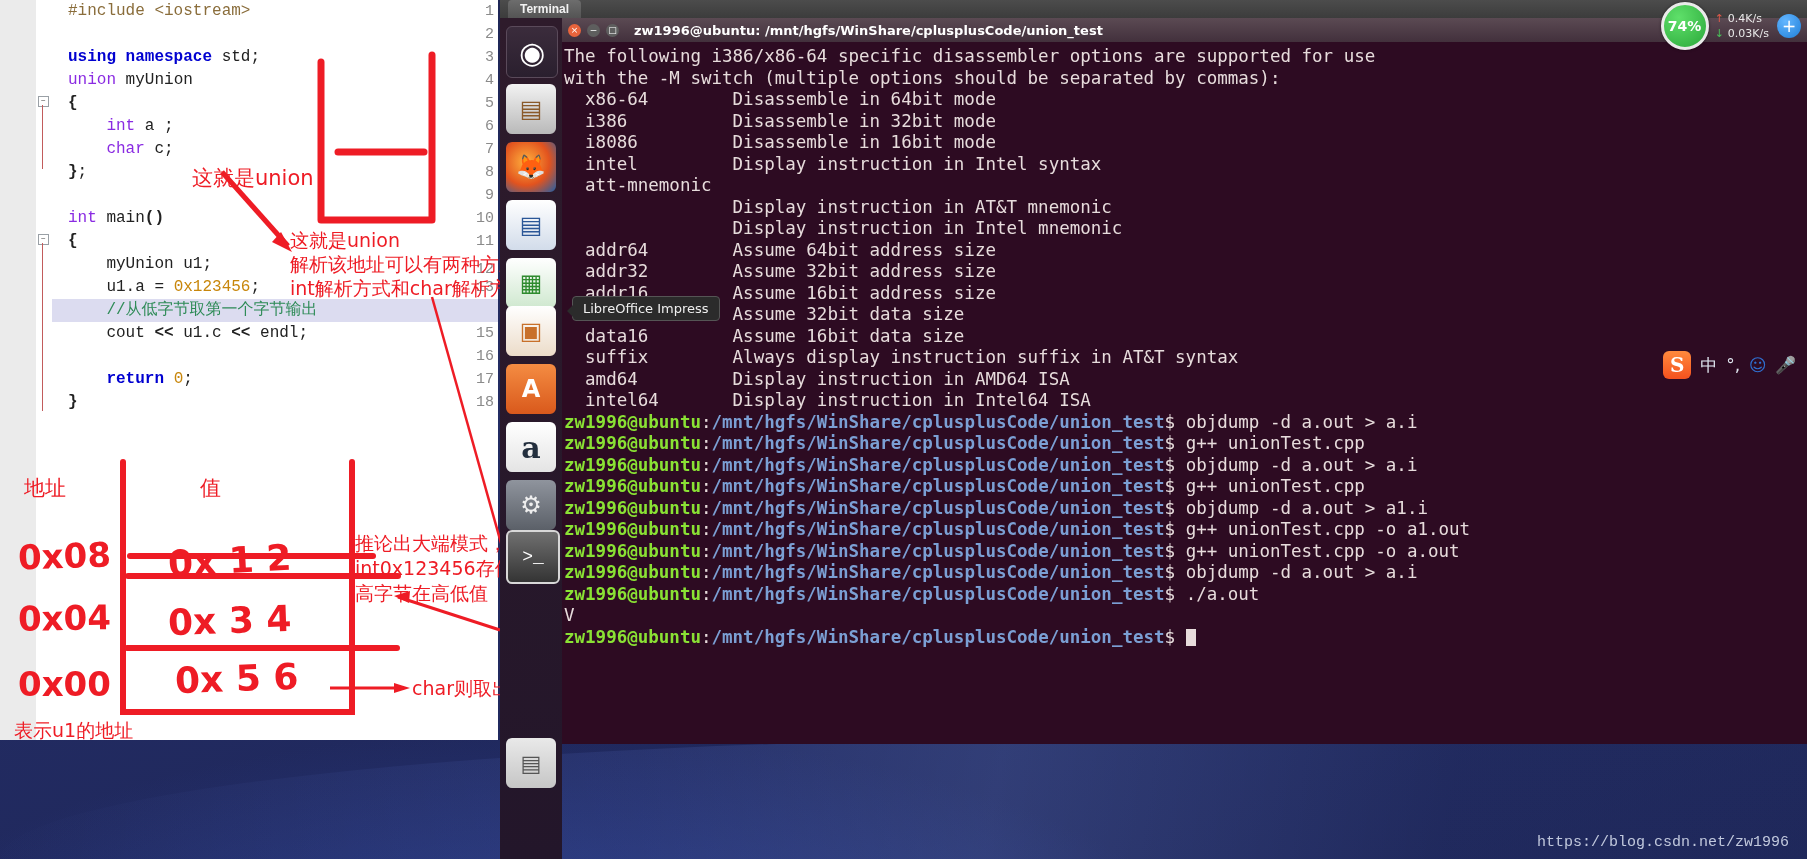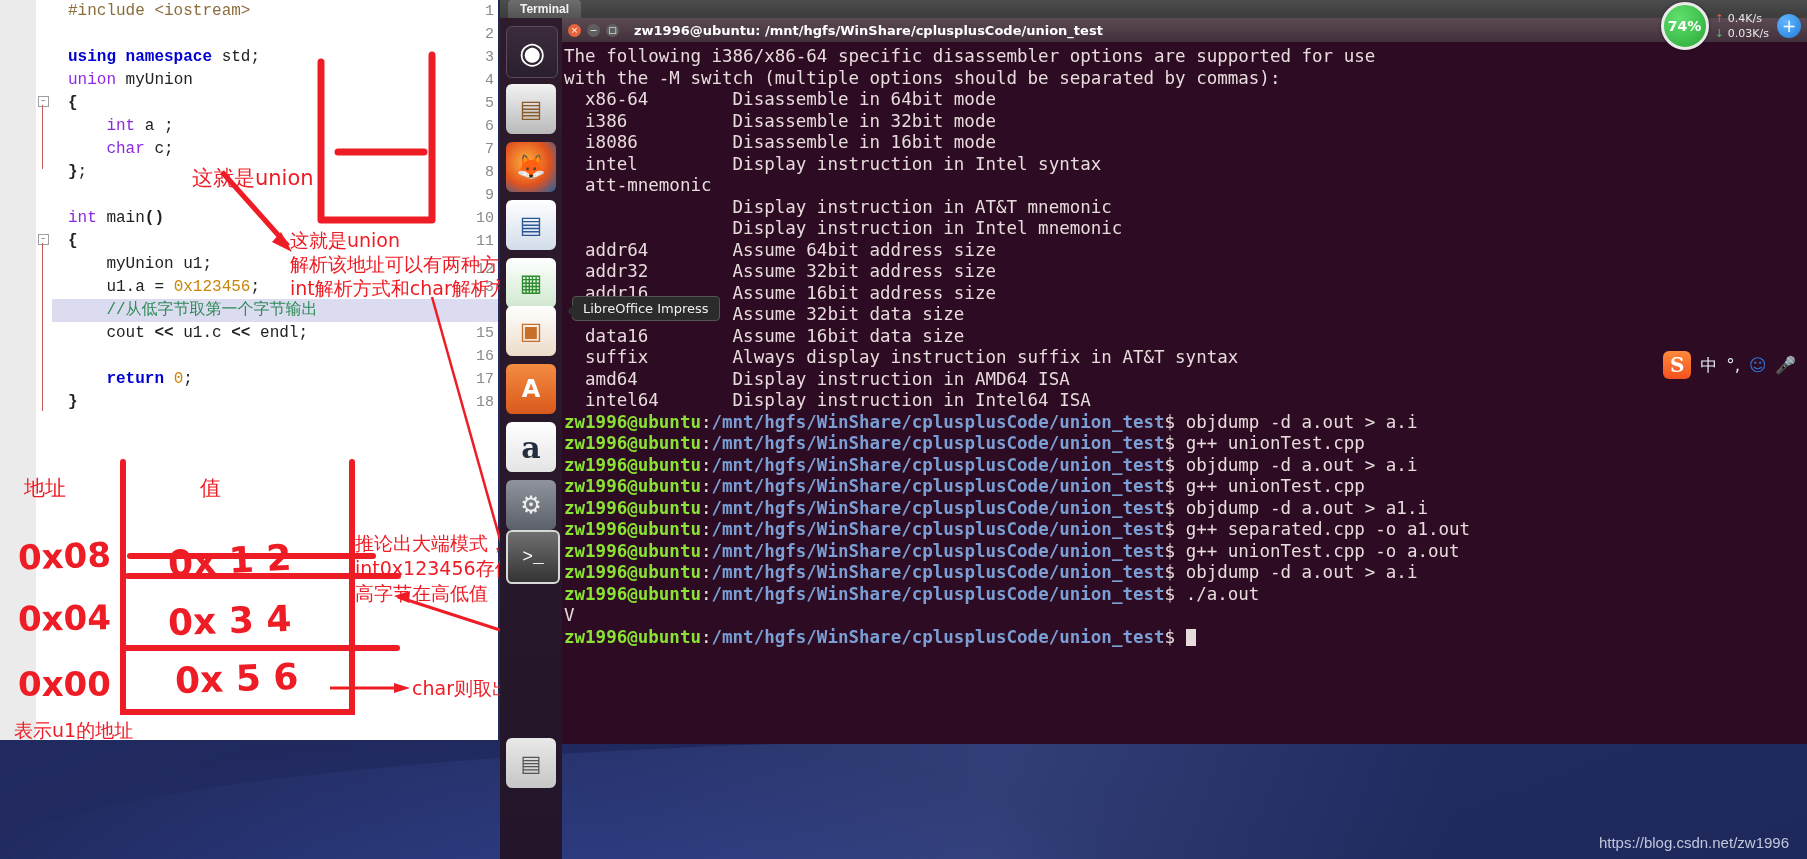--- a/index.html
+++ b/index.html
@@ -73,21 +73,21 @@
 
   
   #ime{position:absolute;right:2px;top:345px;height:40px;display:flex;align-items:center;gap:9px;padding:0 8px;
       background:rgba(45,11,34,0.0);}
   #imelogo{width:28px;height:28px;border-radius:6px;background:linear-gradient(#ff8a3d,#f4511e);color:#fff;font-size:20px;
       font-weight:bold;line-height:28px;text-align:center;font-family:"DejaVu Serif",serif;}
   .imeitem{color:#dfe6ef;font-size:17px;font-family:"DejaVu Sans",sans-serif;}
   .imeitem.blue{color:#2f6fd0;}
 
   
-  #watermark{position:absolute;right:18px;bottom:8px;color:#cfd6e8;font-size:15px;font-family:Liberation Sans, sans-serif;opacity:.92;text-align:center;}
+  #watermark{position:absolute;right:18px;bottom:8px;color:#cfd6e8;font-size:15px;font-family:Liberation Mono, monospace;opacity:.92;text-align:center;}
 </style>
 </head>
 <body>
 
 <div id="desktop">
   <div class="swoosh"></div>
 </div>
 
 <div id="editor">
   <div id="gutter"></div>
@@ -218,21 +218,21 @@
     <div class="tline">  data16        Assume 16bit data size</div>
     <div class="tline">  suffix        Always display instruction suffix in AT&amp;T syntax</div>
     <div class="tline">  amd64         Display instruction in AMD64 ISA</div>
     <div class="tline">  intel64       Display instruction in Intel64 ISA</div>
 
     <div class="tline"><span class="tuser">zw1996@ubuntu</span><span class="tcolon">:</span><span class="tpath">/mnt/hgfs/WinShare/cplusplusCode/union_test</span><span class="tdollar">$</span><span> </span><span>objdump -d a.out &gt; a.i</span></div>
     <div class="tline"><span class="tuser">zw1996@ubuntu</span><span class="tcolon">:</span><span class="tpath">/mnt/hgfs/WinShare/cplusplusCode/union_test</span><span class="tdollar">$</span><span> </span><span>g++ unionTest.cpp</span></div>
     <div class="tline"><span class="tuser">zw1996@ubuntu</span><span class="tcolon">:</span><span class="tpath">/mnt/hgfs/WinShare/cplusplusCode/union_test</span><span class="tdollar">$</span><span> </span><span>objdump -d a.out &gt; a.i</span></div>
     <div class="tline"><span class="tuser">zw1996@ubuntu</span><span class="tcolon">:</span><span class="tpath">/mnt/hgfs/WinShare/cplusplusCode/union_test</span><span class="tdollar">$</span><span> </span><span>g++ unionTest.cpp</span></div>
     <div class="tline"><span class="tuser">zw1996@ubuntu</span><span class="tcolon">:</span><span class="tpath">/mnt/hgfs/WinShare/cplusplusCode/union_test</span><span class="tdollar">$</span><span> </span><span>objdump -d a.out &gt; a1.i</span></div>
-    <div class="tline"><span class="tuser">zw1996@ubuntu</span><span class="tcolon">:</span><span class="tpath">/mnt/hgfs/WinShare/cplusplusCode/union_test</span><span class="tdollar">$</span><span> </span><span>g++ separated.cpp -o a1.out</span></div>
+    <div class="tline"><span class="tuser">zw1996@ubuntu</span><span class="tcolon">:</span><span class="tpath">/mnt/hgfs/WinShare/cplusplusCode/union_test</span><span class="tdollar">$</span><span> </span><span>g++ unionTest.cpp -o a1.out</span></div>
     <div class="tline"><span class="tuser">zw1996@ubuntu</span><span class="tcolon">:</span><span class="tpath">/mnt/hgfs/WinShare/cplusplusCode/union_test</span><span class="tdollar">$</span><span> </span><span>g++ unionTest.cpp -o a.out</span></div>
     <div class="tline"><span class="tuser">zw1996@ubuntu</span><span class="tcolon">:</span><span class="tpath">/mnt/hgfs/WinShare/cplusplusCode/union_test</span><span class="tdollar">$</span><span> </span><span>objdump -d a.out &gt; a.i</span></div>
     <div class="tline"><span class="tuser">zw1996@ubuntu</span><span class="tcolon">:</span><span class="tpath">/mnt/hgfs/WinShare/cplusplusCode/union_test</span><span class="tdollar">$</span><span> </span><span>./a.out</span></div>
 
     <div class="tline">V</div>
 
     <div class="tline"><span class="tuser">zw1996@ubuntu</span><span class="tcolon">:</span><span class="tpath">/mnt/hgfs/WinShare/cplusplusCode/union_test</span><span class="tdollar">$</span><span> </span><span class="cursor"></span></div>
   </div>
 </div>
 

